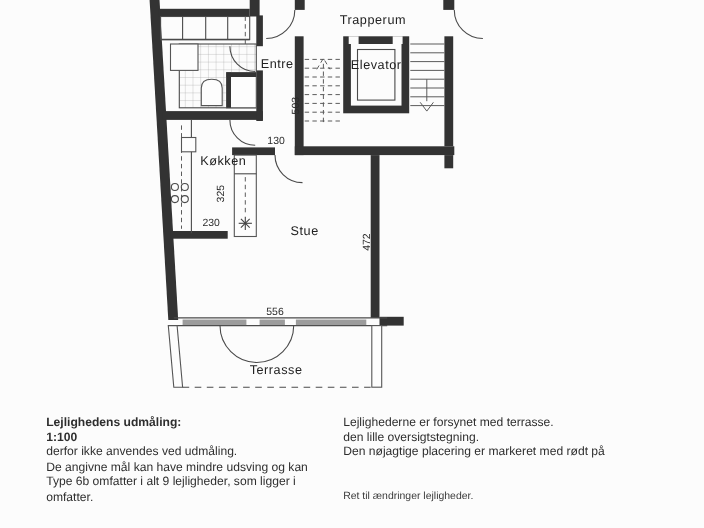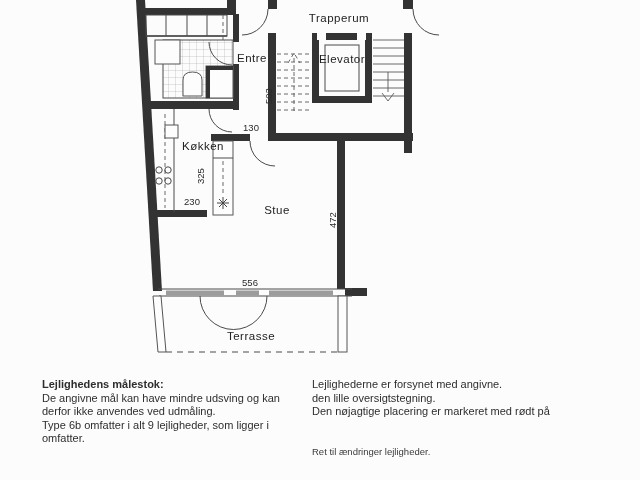--- a/index.html
+++ b/index.html
@@ -172,27 +172,28 @@
     <text class="dim-label" transform="translate(272,104) rotate(-90)">503</text>
     <text class="dim-label mid" x="251" y="131">130</text>
     <text class="dim-label" transform="translate(204,184) rotate(-90)">325</text>
     <text class="dim-label mid" x="192" y="205">230</text>
     <text class="dim-label" transform="translate(336,228) rotate(-90)">472</text>
     <text class="dim-label mid" x="250" y="286">556</text>
   </g>
 </svg>
 
 <div class="notes notes-left">
-  <div class="bold">Lejlighedens målestok:</div>
+  <div class="bold">Lejlighedens udmåling:</div>
+  <div class="bold">1:100</div>
+  <div>derfor ikke anvendes ved udmåling.</div>
   <div>De angivne mål kan have mindre udsving og kan</div>
-  <div>derfor ikke anvendes ved udmåling.</div>
   <div>Type 6b omfatter i alt 9 lejligheder, som ligger i</div>
   <div>omfatter.</div>
 </div>
 
 <div class="notes notes-right">
-  <div>Lejlighederne er forsynet med angivne.</div>
+  <div>Lejlighederne er forsynet med terrasse.</div>
   <div>den lille oversigtstegning.</div>
   <div>Den nøjagtige placering er markeret med rødt på</div>
   <div class="disclaimer">Ret til ændringer lejligheder.</div>
 </div>
 
 </div>
 
 </body></html>

